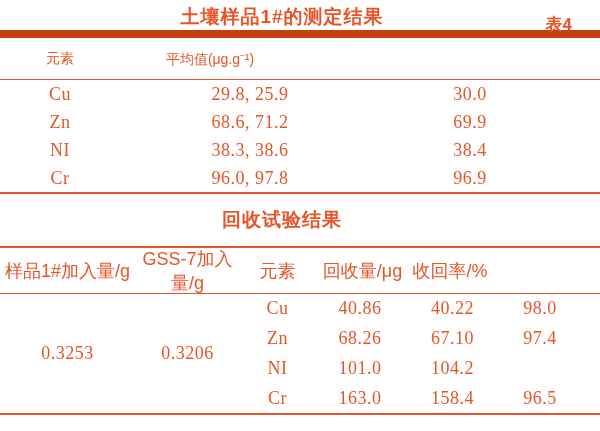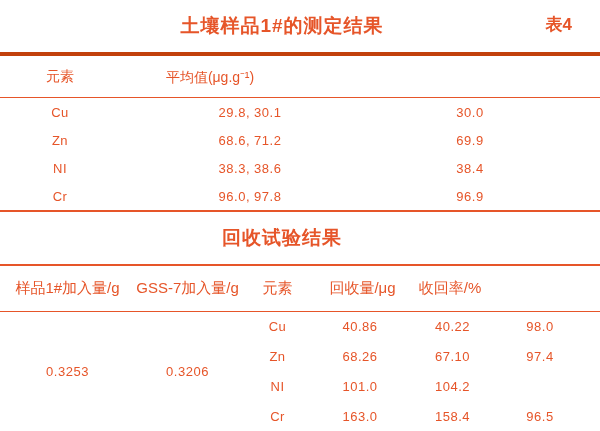--- a/index.html
+++ b/index.html
@@ -8,39 +8,39 @@
     width:600px; height:431px;
     background:#ffffff;
     color:#e65529;
     font-family:"Liberation Sans", sans-serif;
     position:relative;
     overflow:hidden;
     margin:0 auto;
   }
   
   .doc-header {
-    height:56px;
-    border-bottom:4px solid #c2410c;
-    display:flex; align-items:center; justify-content:center;
+    height:38px;
+    border-bottom:8px solid #c2410c;
+    display:flex; align-items:flex-end; justify-content:center;
     position:relative;
   }
   .main-title {
     font-size:19px; font-weight:700; letter-spacing:1px;
     margin-right:36px;
   }
   .table-label {
     position:absolute; right:28px; top:13px;
     font-size:17px; font-weight:700;
   }
   
   .frow { display:flex; align-items:center; }
   .cell { text-align:center; }
   .num {
-    font-family:Liberation Sans, sans-serif;
-    font-size:13px; letter-spacing:0.5px;
+    font-family:Liberation Serif, serif;
+    font-size:18px; letter-spacing:0.5px;
   }
   
   .t1-header {
     height:42px;
     border-bottom:1px solid #e65529;
     padding-right:40px;
     font-size:14px;
   }
   .t1-body {
     height:114px;
@@ -58,21 +58,21 @@
     display:flex; align-items:center; justify-content:center;
   }
   .sec2-title {
     font-size:19px; font-weight:700; letter-spacing:1px;
     margin-right:36px;
   }
   
   .t2-header {
     height:46px;
     border-bottom:1px solid #e65529;
-    font-size:15px;
+    font-size:18px;
   }
   .t2c1 { width:135px; }
   .t2c2 { width:105px; }
   .t2c3 { width:75px; }
   .t2c4 { width:90px; }
   .t2c5 { width:95px; }
   .t2c6 { width:80px; }
   .t2-body {
     height:121px;
     border-bottom:2px solid #e65529;
@@ -100,21 +100,21 @@
   </header>
 
   <div class="frow t1-header">
     <div class="cell t1c1">元素</div>
     <div class="cell t1c3">平均值(μg.g⁻¹)</div>
   </div>
 
   <div class="t1-body">
     <div class="frow">
       <div class="cell t1c1 num">Cu</div>
-      <div class="cell t1c2 num">29.8, 30.1</div>
+      <div class="cell t1c2 num">29.8, 25.9</div>
       <div class="cell t1c3 num">30.0</div>
     </div>
     <div class="frow">
       <div class="cell t1c1 num">Zn</div>
       <div class="cell t1c2 num">68.6, 71.2</div>
       <div class="cell t1c3 num">69.9</div>
     </div>
     <div class="frow">
       <div class="cell t1c1 num">NI</div>
       <div class="cell t1c2 num">38.3, 38.6</div>

